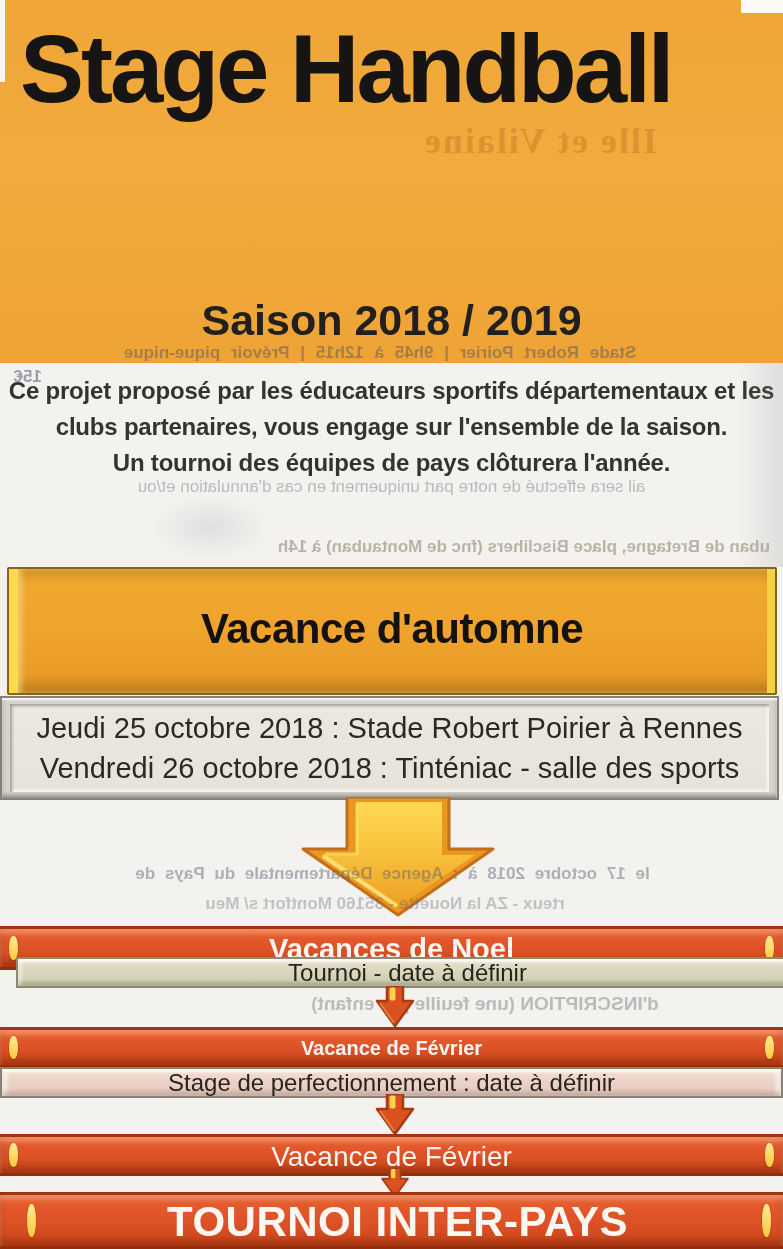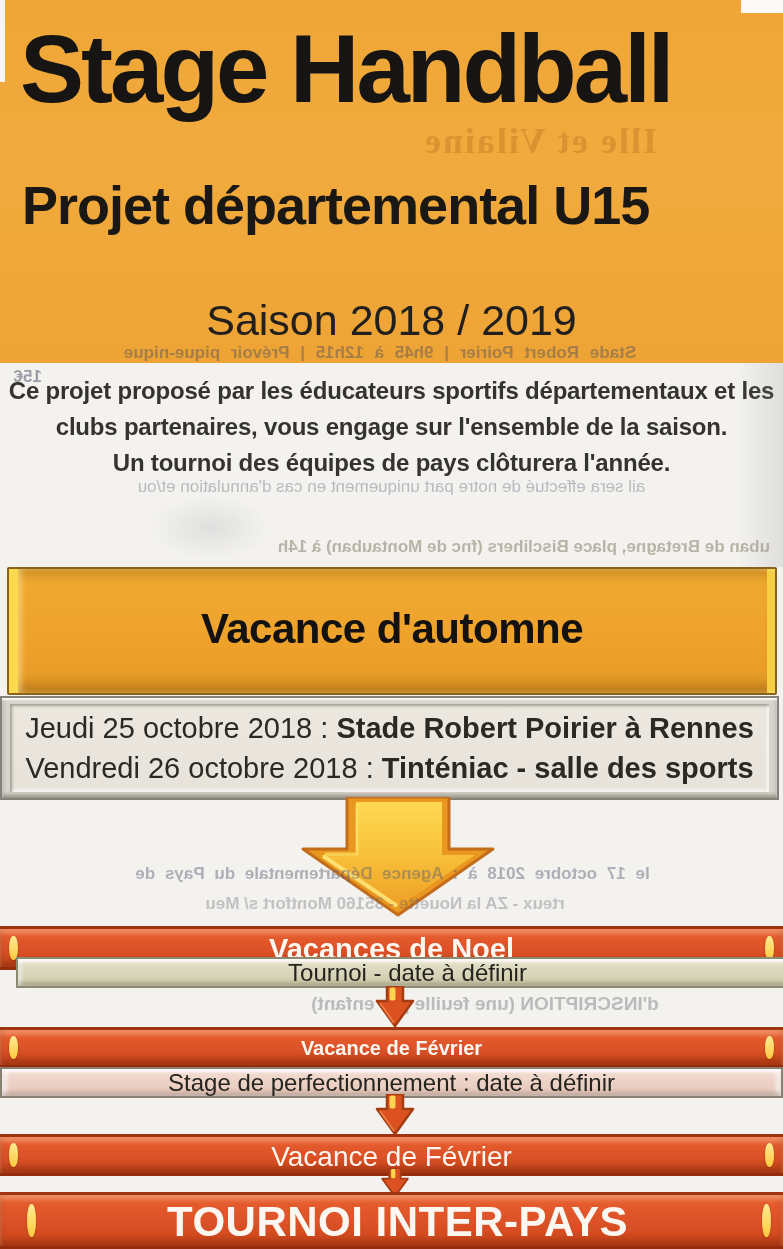--- a/index.html
+++ b/index.html
@@ -21,21 +21,21 @@
     font-size:96px;font-weight:700;letter-spacing:-3px;color:#171513;
     white-space:nowrap;
   }
   .subtitle{
     left:22px;top:174px;width:760px;
     font-size:54px;font-weight:700;letter-spacing:-1px;color:#1a1815;
     white-space:nowrap;
   }
   .season{
     left:0;top:296px;width:783px;text-align:center;
-    font-size:43px;font-weight:400;color:#21201e;
+    font-size:43px;font-weight:700;color:#21201e;
   }
 
   
   .intro-line{
     left:50%;transform:translateX(-50%);
     white-space:nowrap;text-align:center;
     font-size:24px;font-weight:700;letter-spacing:-0.2px;color:#35332f;
   }
   .intro-1{top:377px;}
   .intro-2{top:413px;}
@@ -71,21 +71,21 @@
     width:100%;height:100%;
     background:linear-gradient(180deg,#ece8e0 0%,#e7e3da 100%);
     box-shadow:inset 2px 2px 3px rgba(90,85,75,.5),inset -2px -2px 3px rgba(255,255,255,.8);
     display:flex;flex-direction:column;justify-content:space-evenly;
   }
   .date-row{
     text-align:center;white-space:nowrap;
     font-size:29px;color:#2c2925;line-height:32px;
   }
   .date-plain{font-weight:400;}
-  .date-venue{font-weight:700;}
+  .date-venue{font-weight:400;}
 
   
   .arrow-big{left:300px;top:797px;width:196px;height:121px;}
   .arrow-sm{width:58px;height:42px;}
   .arrow-sm-1{left:366px;top:986px;}
   .arrow-sm-2{left:366px;top:1094px;}
   .arrow-sm-3{left:374px;top:1168px;width:42px;height:30px;}
 
   
   .band-red{
@@ -163,21 +163,20 @@
     background:linear-gradient(90deg,rgba(150,150,155,0) 0%,rgba(150,150,155,.22) 100%);}
   .smudge{left:150px;top:495px;width:120px;height:65px;border-radius:50%;
     background:radial-gradient(ellipse,rgba(175,175,180,.28) 0%,rgba(175,175,180,0) 70%);}
 </style>
 </head>
 <body>
 
 <div class="abs header">
   <div class="abs bt bt-ille">Ille et Vilaine</div>
   <h1 class="abs main-title" style="margin:0;">Stage Handball</h1>
-  <div class="abs subtitle">Projet départemental U15</div>
   <div class="abs season">Saison 2018 / 2019</div>
   <div class="abs bt bt-schedule">Stade Robert Poirier | 9h45 à 12h15 | Prévoir pique-nique</div>
 </div>
 
 <div class="abs edge-notch-tr"></div>
 <div class="abs edge-sliver-tl"></div>
 
 <div class="abs bt bt-fee">15€</div>
 
 <div class="abs intro-line intro-1">Ce projet proposé par les éducateurs sportifs départementaux et les</div>

